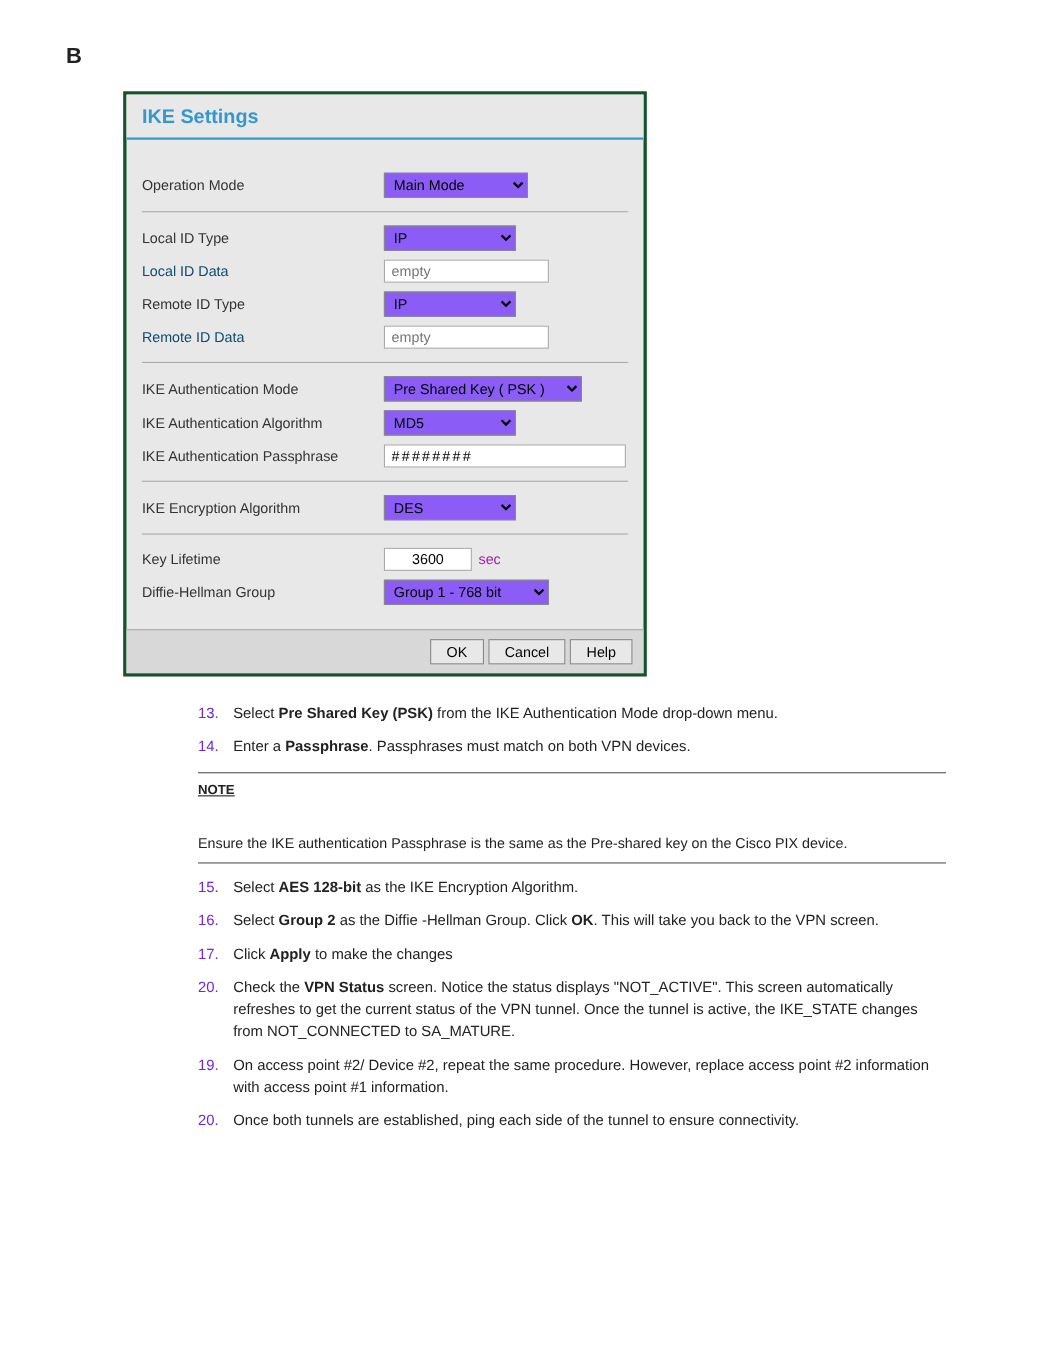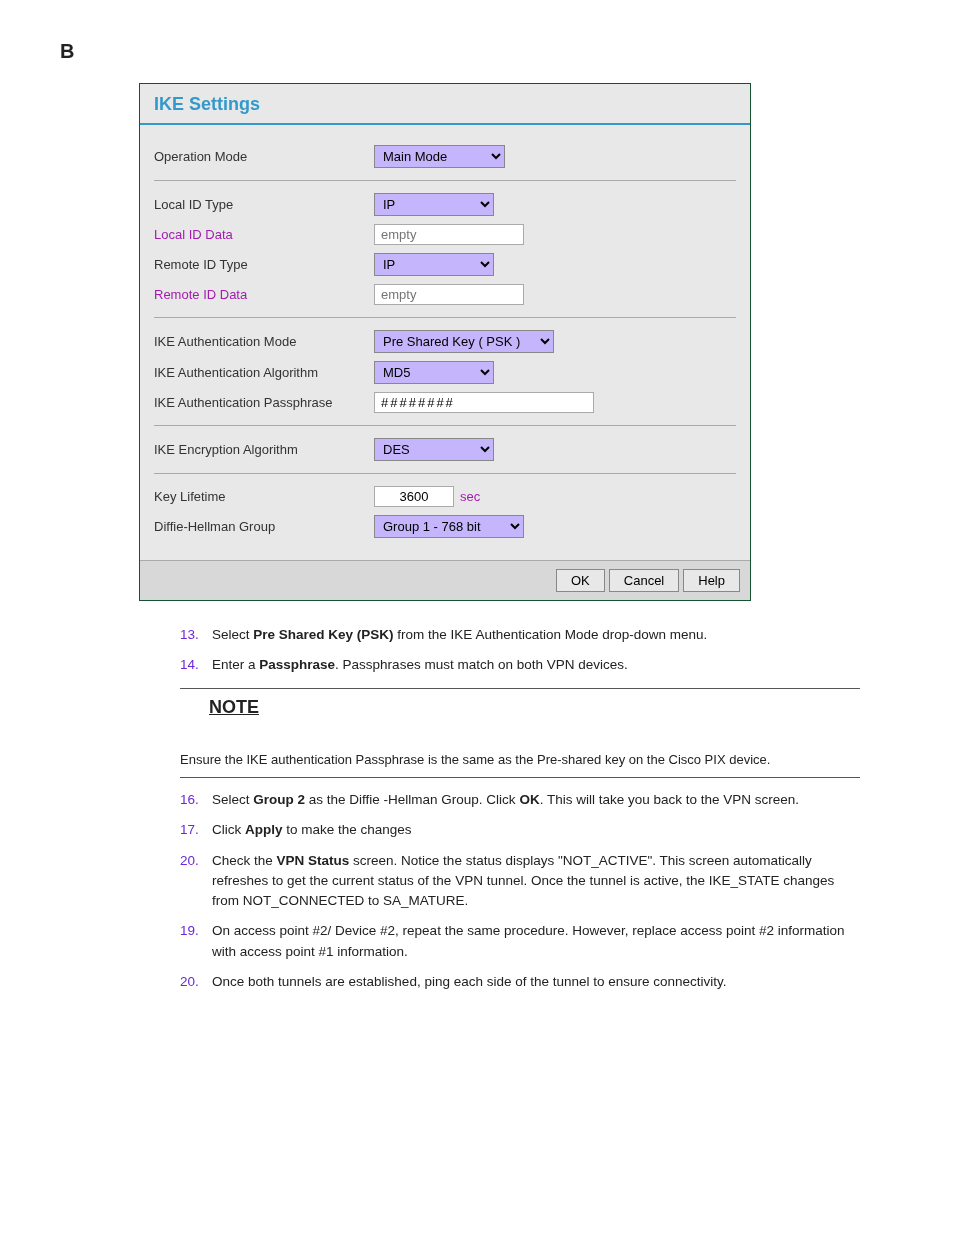--- a/index.html
+++ b/index.html
@@ -9,66 +9,66 @@
       font-size: 14px;
       color: #222;
       padding: 40px 60px;
     }
     .page-letter {
       font-size: 20px;
       font-weight: bold;
       margin-bottom: 20px;
     }
     .ike-panel {
-      border: 1px solid #14532d;
+      border: 3px solid #14532d;
       background: #e8e8e8;
-      width: 612px;
-      margin-left: 79px;
+      width: 476px;
+      margin-left: 52px;
       margin-bottom: 24px;
     }
     .ike-title {
       color: #3399cc;
       font-size: 18px;
       font-weight: bold;
       padding: 10px 14px 8px 14px;
       border-bottom: 2px solid #3399cc;
       background: #e8e8e8;
     }
     .ike-body {
-      padding: 8px 14px 10px 14px;
+      padding: 18px 14px 10px 14px;
     }
     .ike-section {
       border-bottom: 1px solid #aaa;
       padding: 8px 0;
     }
     .ike-section:last-child {
       border-bottom: none;
     }
     .ike-row {
       display: flex;
       align-items: center;
       padding: 4px 0;
     }
     .ike-label {
       width: 220px;
       font-size: 13px;
       color: #333;
       flex-shrink: 0;
     }
     .ike-label.greyed {
-      color: #a21caf;
+      color: #0c4a6e;
     }
     .ike-control {
       display: flex;
       align-items: center;
     }
     select {
       font-size: 13px;
       padding: 2px 4px;
-      background: #c4b5fd;
+      background: #8b5cf6;
       border: 1px solid #888;
       min-width: 120px;
     }
     input[type="text"], input[type="password"] {
       font-size: 13px;
       padding: 2px 6px;
       border: 1px solid #aaa;
       background: #fff;
     }
     .input-empty {
@@ -125,24 +125,23 @@
     }
     .bold { font-weight: bold; }
     .note-box {
       border-top: 1px solid #555;
       border-bottom: 1px solid #555;
       padding: 8px 0;
       margin: 12px 0;
     }
     .note-title {
       font-weight: bold;
-      font-size: 18px;
+      font-size: 12px;
       margin-bottom: 4px;
       text-decoration: underline;
-      margin-left: 29px;
     }
     .note-text {
       font-size: 13px;
       line-height: 1.5;
       margin-top: 32px;
     }
   </style>
 </head>
 <body>
 
@@ -277,20 +276,24 @@
   <div class="instruction-item">
     <span class="instruction-num">14.</span>
     <span class="instruction-text">Enter a <span class="bold">Passphrase</span>. Passphrases must match on both VPN devices.</span>
   </div>
 
   <div class="note-box">
     <div class="note-title">NOTE</div>
     <div class="note-text">Ensure the IKE authentication Passphrase is the same as the Pre-shared key on the Cisco PIX device.</div>
   </div>
 
+  <div class="instruction-item">
+    <span class="instruction-num">15.</span>
+    <span class="instruction-text">Select <span class="bold">AES 128-bit</span> as the IKE Encryption Algorithm.</span>
+  </div>
 
   <div class="instruction-item">
     <span class="instruction-num">16.</span>
     <span class="instruction-text">Select <span class="bold">Group 2</span> as the Diffie -Hellman Group. Click <span class="bold">OK</span>. This will take you back to the VPN screen.</span>
   </div>
 
   <div class="instruction-item">
     <span class="instruction-num">17.</span>
     <span class="instruction-text">Click <span class="bold">Apply</span> to make the changes</span>
   </div>

